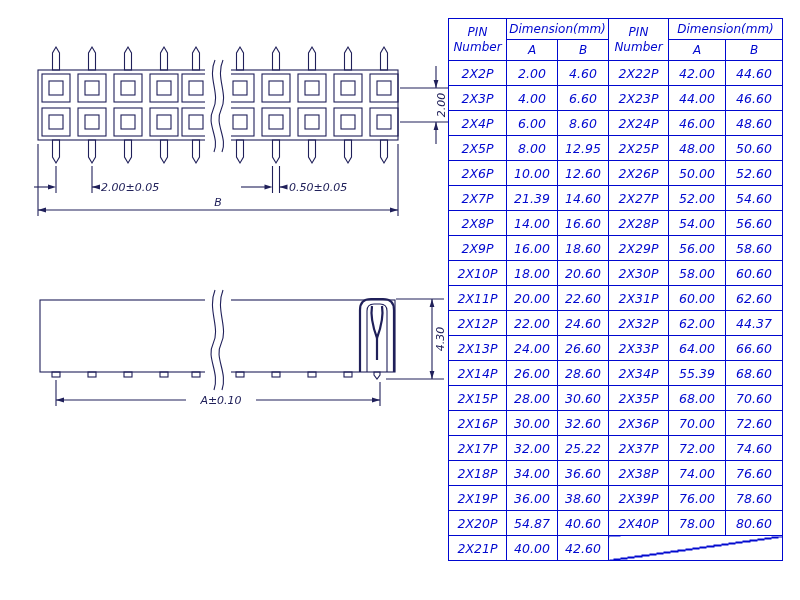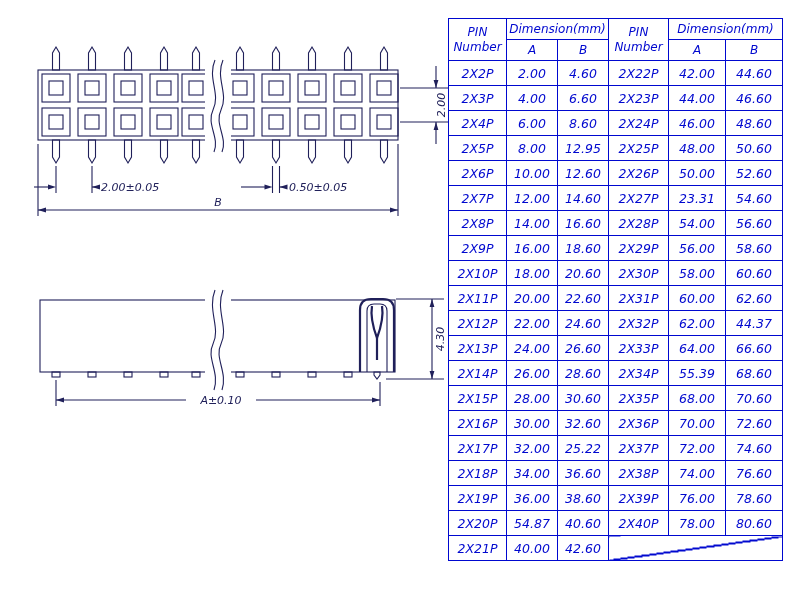--- a/index.html
+++ b/index.html
@@ -257,24 +257,24 @@
       <tr>
         <td>2X6P</td>
         <td>10.00</td>
         <td>12.60</td>
         <td>2X26P</td>
         <td>50.00</td>
         <td>52.60</td>
       </tr>
       <tr>
         <td>2X7P</td>
-        <td>12.00</td>
+        <td>21.39</td>
         <td>14.60</td>
         <td>2X27P</td>
-        <td>23.31</td>
+        <td>52.00</td>
         <td>54.60</td>
       </tr>
       <tr>
         <td>2X8P</td>
         <td>14.00</td>
         <td>16.60</td>
         <td>2X28P</td>
         <td>54.00</td>
         <td>56.60</td>
       </tr>

